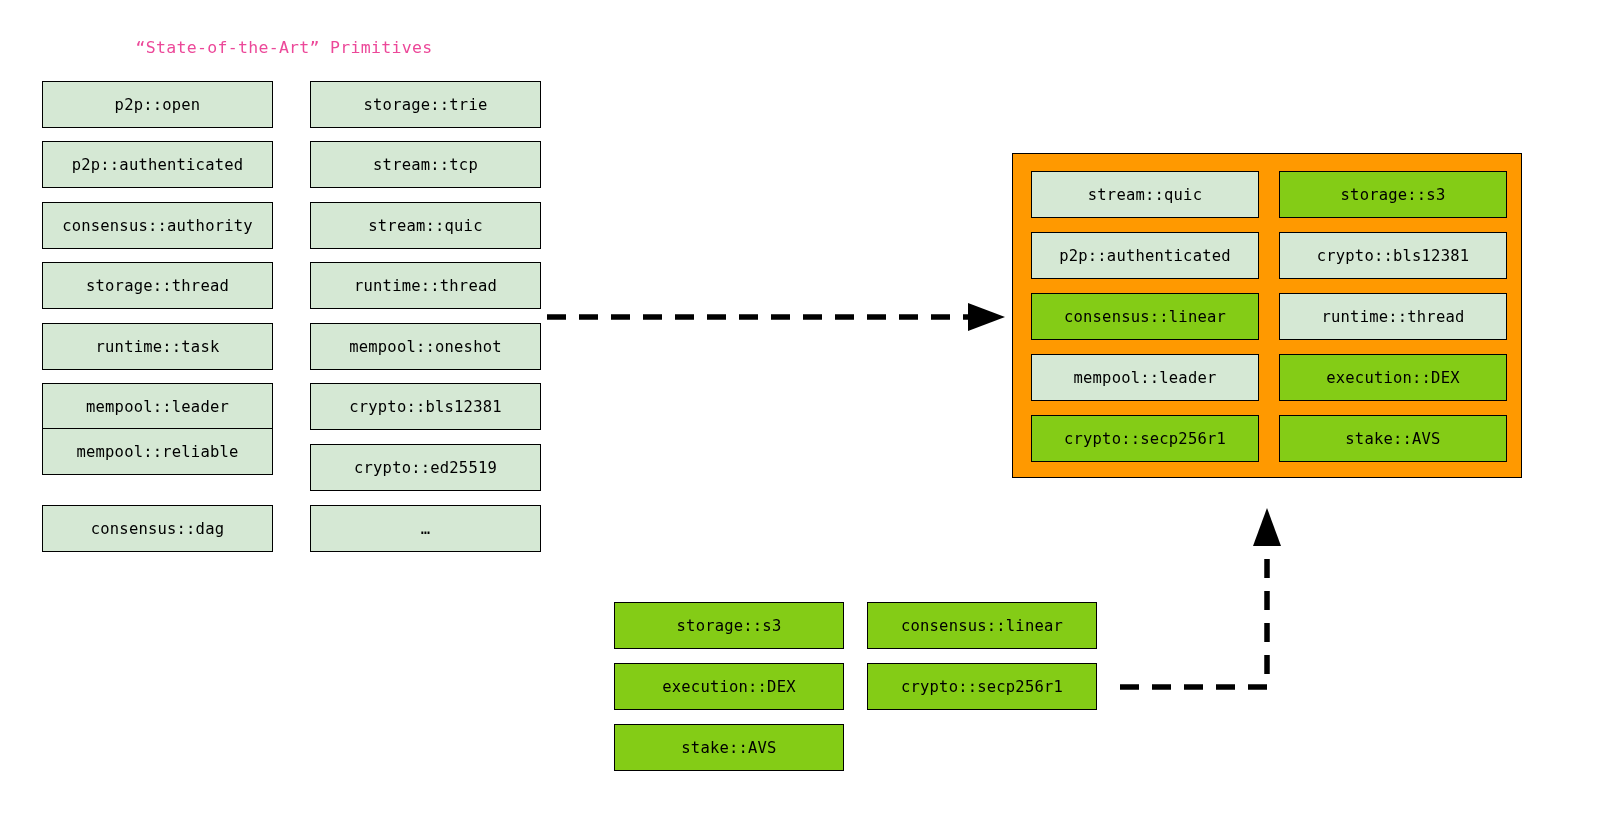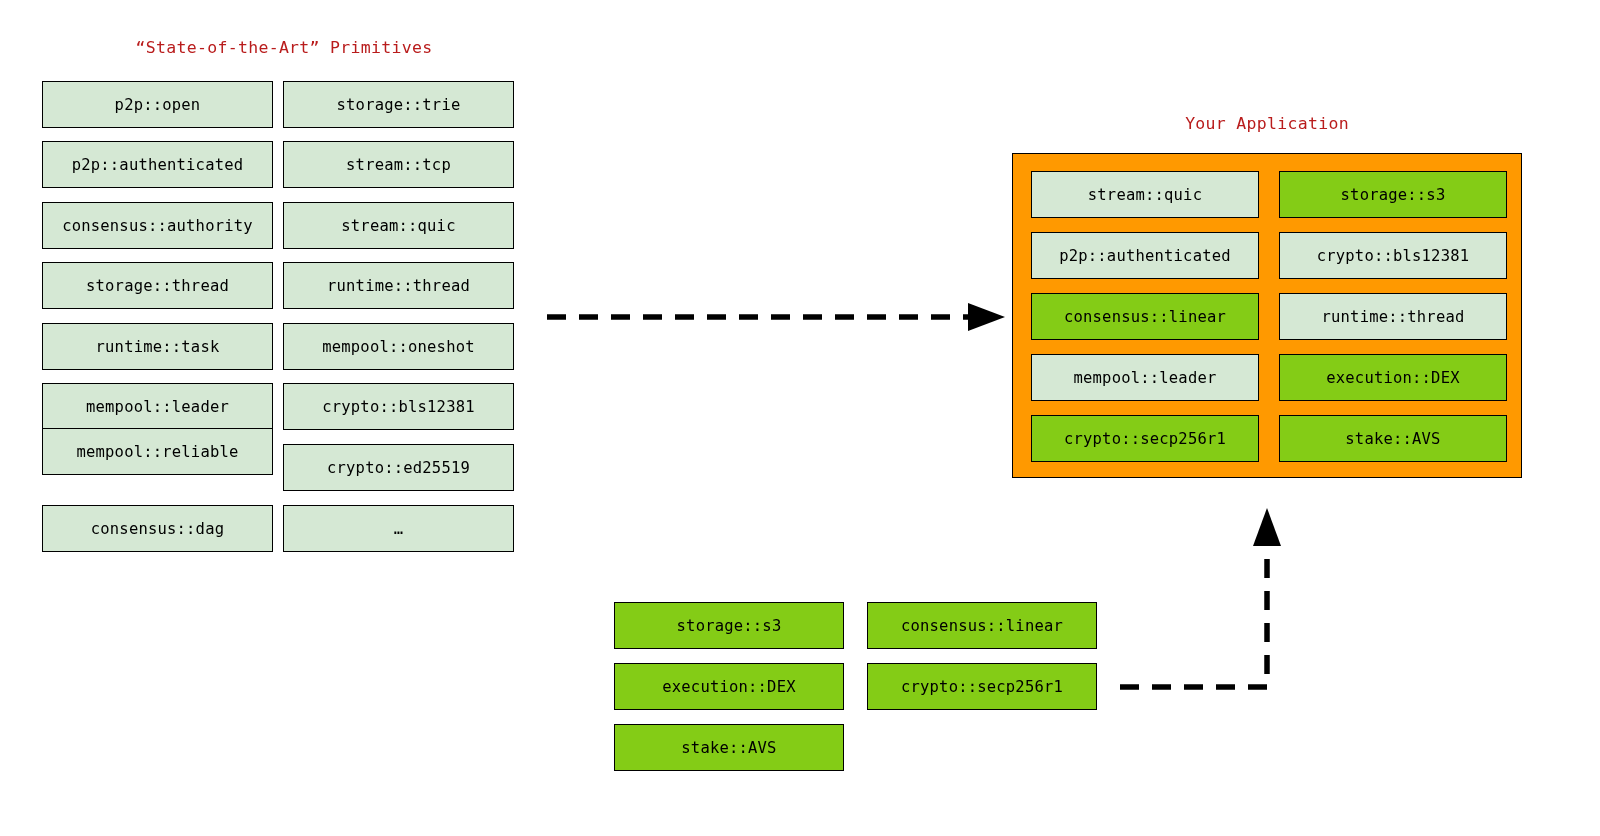--- a/index.html
+++ b/index.html
@@ -18,21 +18,21 @@
   .canvas {
     position: absolute;
     left: 0; top: 0;
     width: 1600px;
     height: 836px;
   }
   .section-title {
     position: absolute;
     font-size: 16.5px;
     letter-spacing: 0.3px;
-    color: #b91c1c;
+    color: #ec4899;
     white-space: nowrap;
     text-align: center;
   }
   #sota-title { left: 42px; top: 38px; width: 484px; }
   #app-title  { left: 1012px; top: 114px; width: 510px; }
   #tuned-title{ left: 614px; top: 560px; width: 484px; }
 
   .node {
     position: absolute;
     box-sizing: border-box;
@@ -45,21 +45,21 @@
     white-space: nowrap;
     height: 47px;
     color: #000;
   }
   .node.green { background: #d5e8d4; }
   .node.pink  { background: #84cc16; }
 
   
   .sota .node { width: 231px; }
   .sota .col1 { left: 42px; }
-  .sota .col2 { left: 283px; }
+  .sota .col2 { left: 310px; }
 
   
   #app-panel {
     position: absolute;
     left: 1012px;
     top: 153px;
     width: 510px;
     height: 325px;
     box-sizing: border-box;
     background: #ff9900;
@@ -84,21 +84,20 @@
     overflow: visible;
   }
 </style>
 </head>
 <body>
 
 <div class="canvas">
 
   <div class="section-title" id="sota-title">“State-of-the-Art” Primitives</div>
 
-  <div class="section-title" id="app-title">Your Application</div>
 
 
   <div class="sota">
     <div class="node green col1" style="top:81px">p2p::open</div>
     <div class="node green col1" style="top:141px">p2p::authenticated</div>
     <div class="node green col1" style="top:202px">consensus::authority</div>
     <div class="node green col1" style="top:262px">storage::thread</div>
     <div class="node green col1" style="top:323px">runtime::task</div>
     <div class="node green col1" style="top:383px">mempool::leader</div>
     <div class="node green col1" style="top:428px">mempool::reliable</div>

